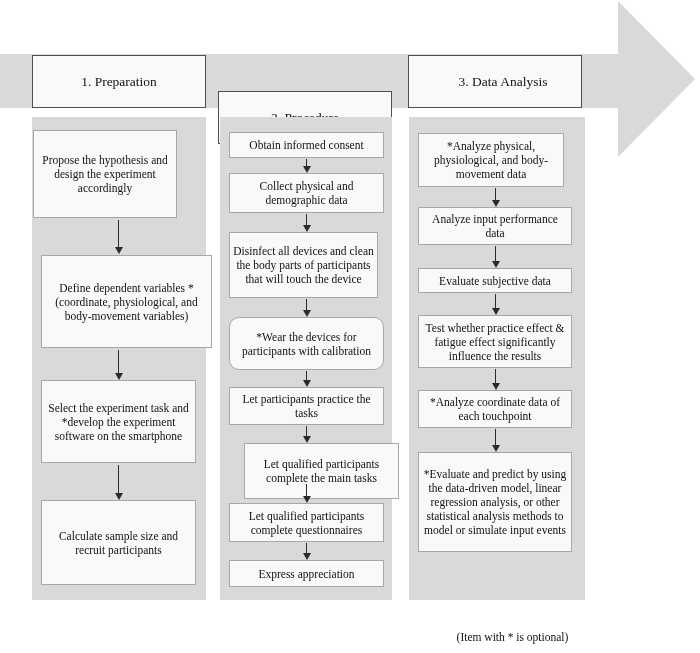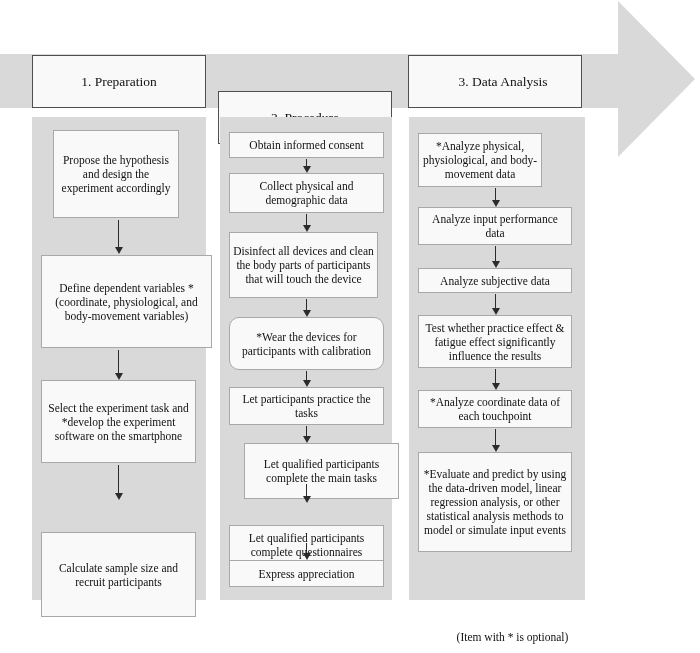--- a/index.html
+++ b/index.html
@@ -49,49 +49,49 @@
 <div class="canvas">
 
   <div class="band"></div>
   <div class="arrowhead"></div>
 
   <div class="stage-header" style="left:32px;">1. Preparation</div>
   <div class="stage-header" style="left:218px;margin-top:36px;">2. Procedure</div>
   <div class="stage-header" style="left:408px;padding-left:16px;">3. Data Analysis</div>
 
   <div class="panel" style="left:32px;width:174px;"></div>
-  <div class="step" style="left:53px;top:130px;width:126px;height:88px;">Propose the hypothesis and design the experiment accordingly</div>
+  <div class="step" style="left:33px;top:130px;width:144px;height:88px;">Propose the hypothesis and design the experiment accordingly</div>
   <div class="step" style="left:41px;top:255px;width:171px;height:93px;">Define dependent variables *(coordinate, physiological, and body-movement variables)</div>
   <div class="step" style="left:41px;top:380px;width:155px;height:83px;">Select the experiment task and *develop the experiment software on the smartphone</div>
-  <div class="step" style="left:41px;top:500px;width:155px;height:85px;margin-top:32px;">Calculate sample size and recruit participants</div>
+  <div class="step" style="left:41px;top:500px;width:155px;height:85px;">Calculate sample size and recruit participants</div>
   <div class="connector" style="left:118px;top:220px;height:28px;"></div>
   <div class="connector" style="left:118px;top:350px;height:24px;"></div>
   <div class="connector" style="left:118px;top:465px;height:29px;"></div>
 
   <div class="panel" style="left:220px;width:172px;"></div>
   <div class="step" style="left:229px;top:132px;width:155px;height:26px;">Obtain informed consent</div>
   <div class="step" style="left:229px;top:173px;width:155px;height:40px;">Collect physical and demographic data</div>
   <div class="step" style="left:229px;top:232px;width:149px;height:66px;">Disinfect all devices and clean the body parts of participants that will touch the device</div>
   <div class="step" style="left:229px;top:317px;width:155px;height:53px;border-radius:10px;">*Wear the devices for participants with calibration</div>
   <div class="step" style="left:229px;top:387px;width:155px;height:38px;">Let participants practice the tasks</div>
   <div class="step" style="left:244px;top:443px;width:155px;height:56px;">Let qualified participants complete the main tasks</div>
-  <div class="step" style="left:229px;top:503px;width:155px;height:39px;margin-top:22px;">Let qualified participants complete questionnaires</div>
+  <div class="step" style="left:229px;top:503px;width:155px;height:39px;">Let qualified participants complete questionnaires</div>
   <div class="step" style="left:229px;top:560px;width:155px;height:27px;">Express appreciation</div>
   <div class="connector" style="left:306px;top:159px;height:8px;"></div>
   <div class="connector" style="left:306px;top:214px;height:12px;"></div>
   <div class="connector" style="left:306px;top:299px;height:12px;"></div>
   <div class="connector" style="left:306px;top:371px;height:10px;"></div>
   <div class="connector" style="left:306px;top:426px;height:11px;"></div>
   <div class="connector" style="left:306px;top:484px;height:13px;"></div>
   <div class="connector" style="left:306px;top:543px;height:11px;"></div>
 
   <div class="panel" style="left:409px;width:176px;"></div>
-  <div class="step" style="left:418px;top:133px;width:124px;height:54px;text-align:center;">*Analyze physical, physiological, and body-movement data</div>
+  <div class="step" style="left:418px;top:133px;width:146px;height:54px;text-align:center;">*Analyze physical, physiological, and body-movement data</div>
   <div class="step" style="left:418px;top:207px;width:154px;height:38px;">Analyze input performance data</div>
-  <div class="step" style="left:418px;top:268px;width:154px;height:25px;">Analyze subjective data</div>
+  <div class="step" style="left:418px;top:268px;width:154px;height:25px;">Evaluate subjective data</div>
   <div class="step" style="left:418px;top:315px;width:154px;height:53px;">Test whether practice effect &amp; fatigue effect significantly influence the results</div>
   <div class="step" style="left:418px;top:390px;width:154px;height:38px;">*Analyze coordinate data of each touchpoint</div>
   <div class="step" style="left:418px;top:452px;width:154px;height:100px;">*Evaluate and predict by using the data-driven model, linear regression analysis, or other statistical analysis methods to model or simulate input events</div>
   <div class="connector" style="left:495px;top:188px;height:13px;"></div>
   <div class="connector" style="left:495px;top:246px;height:16px;"></div>
   <div class="connector" style="left:495px;top:294px;height:15px;"></div>
   <div class="connector" style="left:495px;top:369px;height:15px;"></div>
   <div class="connector" style="left:495px;top:429px;height:17px;"></div>
 
   <div class="footnote">(Item with * is optional)</div>

